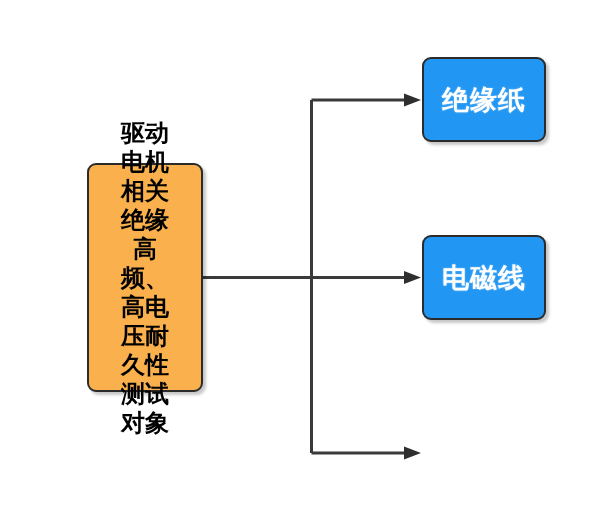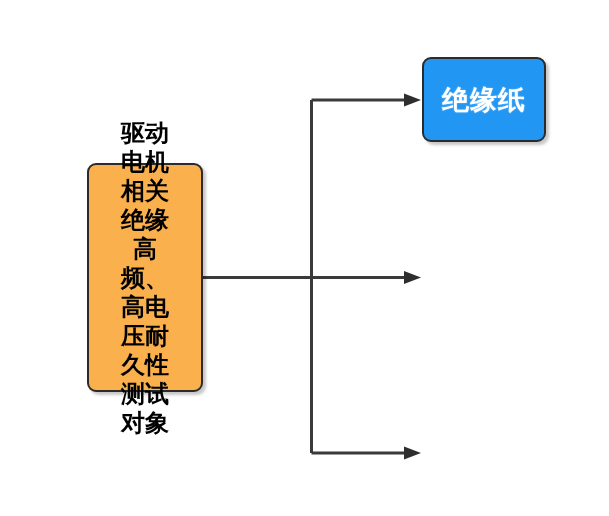--- a/index.html
+++ b/index.html
@@ -97,15 +97,18 @@
   </svg>
 
   <div id="root-node" class="node node-root">
     <span class="node-label">驱动电机相关绝缘高频、高电压耐久性测试对象</span>
   </div>
 
   <div id="child-1" class="node node-child">
     <span class="node-label">绝缘纸</span>
   </div>
 
+  <div id="child-2" class="node node-child">
+    <span class="node-label">电磁线</span>
+  </div>
 
 
 </div>
 
 </body></html>

